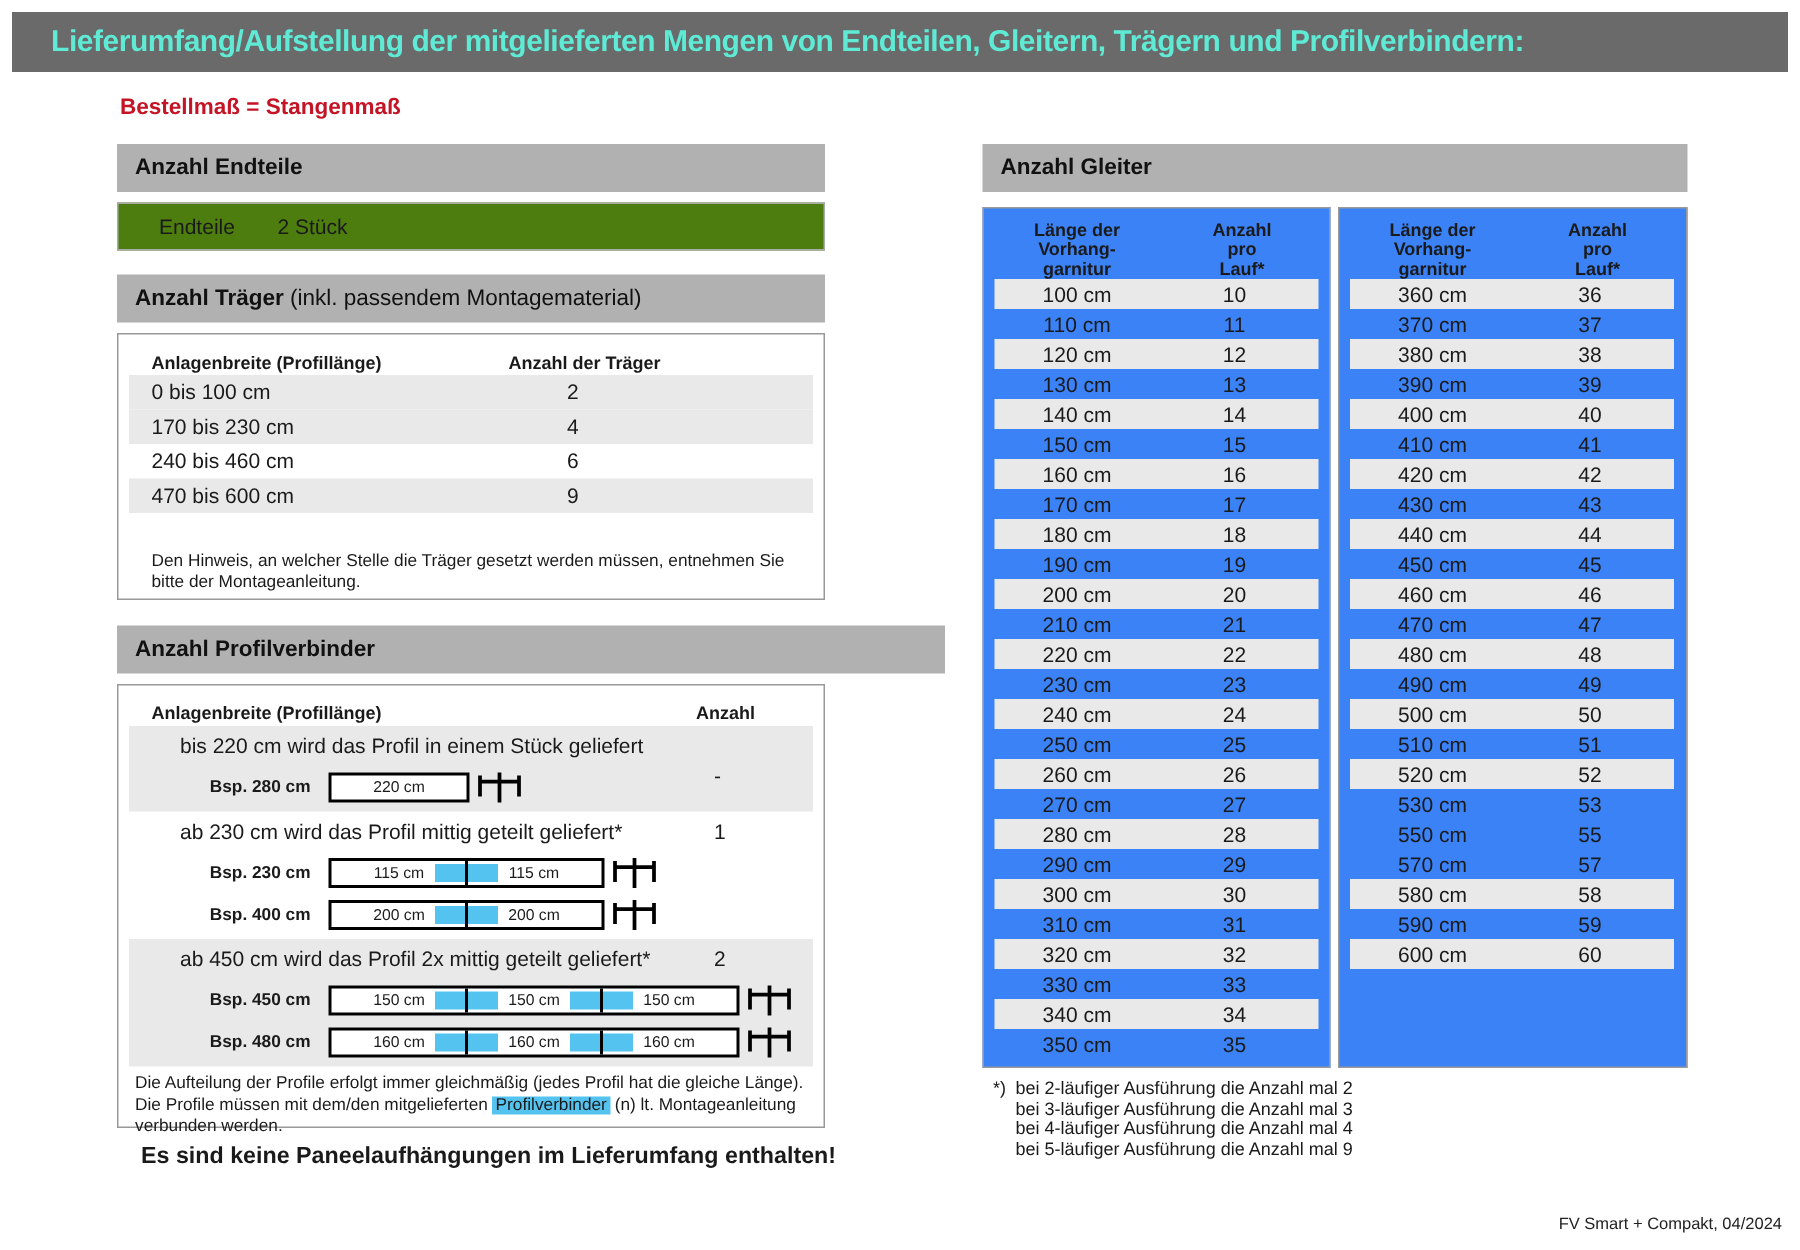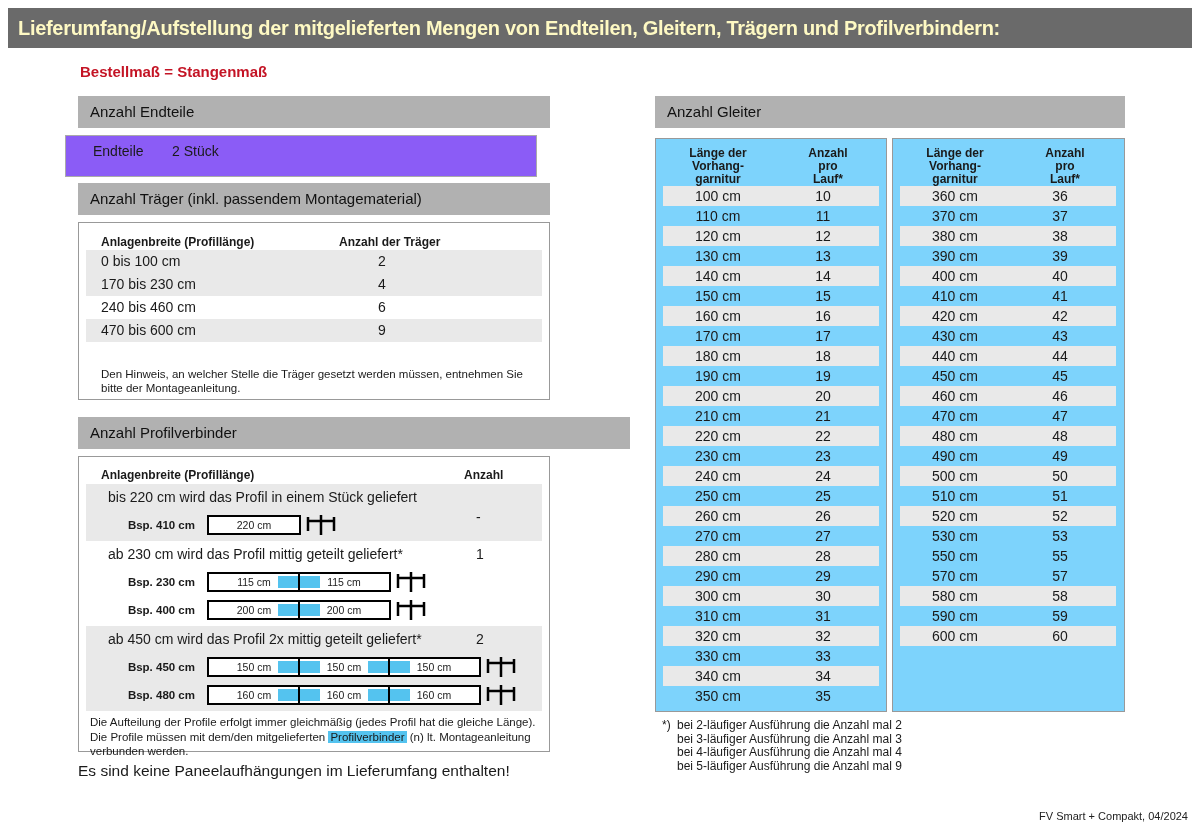--- a/index.html
+++ b/index.html
@@ -1,73 +1,73 @@
 <!DOCTYPE html>
 <html style="--title-bar-bg: #6a6a6a; --section-bar-bg: #b1b1b1; --row-stripe: #e9e9e9; --accent-blue: #54c3ef; --accent-red: #c41425;"><head>
 <meta charset="utf-8">
 <style>
   html,body{margin:0;padding:0;background:#fff;}
   body{width:1200px;height:833px;font-family:"Liberation Sans",sans-serif;color:#1a1a1a;}
   #page{position:relative;width:1200px;height:833px;overflow:hidden;background:#fff;}
 
   .title-bar{position:absolute;left:8px;top:8px;width:1184px;height:40px;
-    background:var(--title-bar-bg,#6a6a6a);color:#fef9c3;font-weight:bold;font-size:20px;
-    line-height:40px;padding-left:10px;box-sizing:border-box;white-space:nowrap;letter-spacing:-0.3px;}
+    background:var(--title-bar-bg,#6a6a6a);color:#5eead4;font-weight:bold;font-size:20px;
+    line-height:40px;padding-left:26px;box-sizing:border-box;white-space:nowrap;letter-spacing:-0.3px;}
   .subtitle{position:absolute;left:80px;top:63px;color:var(--accent-red,#c41425);
     font-weight:bold;font-size:15px;}
 
   .section-bar{position:absolute;height:32px;background:var(--section-bar-bg,#b1b1b1);
     font-size:15px;line-height:32px;padding-left:12px;box-sizing:border-box;color:#111;white-space:nowrap;}
-  .section-bar .b{font-weight:normal;}
+  .section-bar .b{font-weight:bold;}
   #endteile-bar{left:78px;top:96px;width:472px;}
   #traeger-bar{left:78px;top:183px;width:472px;}
   #pv-bar{left:78px;top:417px;width:552px;}
   #gleiter-bar{left:655px;top:96px;width:470px;}
 
-  #endteile-box{position:absolute;left:65px;top:135px;width:472px;height:42px;
-    border:1px solid #aaa;box-sizing:border-box;background:#8b5cf6;font-size:14px;line-height:30px;}
+  #endteile-box{position:absolute;left:78px;top:135px;width:472px;height:32px;
+    border:1px solid #aaa;box-sizing:border-box;background:#4d7c0f;font-size:14px;line-height:30px;}
   .et-label{position:absolute;left:27px;}
   .et-value{position:absolute;left:106px;}
 
   #traeger-box{position:absolute;left:78px;top:222px;width:472px;height:178px;
     border:1px solid #999;box-sizing:border-box;background:#fff;}
   .t-h1{position:absolute;left:22px;top:12px;font-weight:bold;font-size:12px;}
   .t-h2{position:absolute;left:260px;top:12px;font-weight:bold;font-size:12px;}
   #traeger-rows{position:absolute;left:7px;top:27px;width:456px;}
   .t-row{position:relative;height:23px;line-height:23px;font-size:14px;}
   .t-row.shaded{background:var(--row-stripe,#e9e9e9);}
   .t-range{position:absolute;left:15px;}
   .t-count{position:absolute;left:292px;}
   .t-note{position:absolute;left:22px;top:145px;width:430px;font-size:11.5px;line-height:13.5px;}
 
   #pv-box{position:absolute;left:78px;top:456px;width:472px;height:296px;
     border:1px solid #999;box-sizing:border-box;background:#fff;}
   .pv-h1{position:absolute;left:22px;top:11px;font-weight:bold;font-size:12px;}
   .pv-h2{position:absolute;left:385px;top:11px;font-weight:bold;font-size:12px;}
   #pv-sections{position:absolute;left:7px;top:27px;width:456px;}
-  .pv-section{position:relative;padding:4px 0 6px 4px;}
+  .pv-section{position:relative;padding:4px 0 6px 16px;}
   .pv-section.shaded{background:var(--row-stripe,#e9e9e9);}
   .pv-text{margin-left:18px;font-size:14px;height:19px;line-height:19px;}
   .pv-anzahl{position:absolute;left:390px;top:4px;font-size:14px;line-height:19px;}
   .pv-section.shaded:first-child .pv-anzahl{top:24px;}
   .bar-row{height:20px;margin-top:8px;display:flex;align-items:center;position:relative;}
   .bsp-label{width:105px;text-align:right;font-weight:bold;font-size:11.5px;flex:none;}
   .bar{position:relative;height:16px;border:2px solid #000;background:#fff;margin-left:12px;flex:none;}
   .bar-seg{position:absolute;top:0;width:90px;height:16px;line-height:16px;text-align:center;
     font-size:10.5px;z-index:3;}
   .bar-conn{position:absolute;top:2px;width:42px;height:12px;background:var(--accent-blue,#54c3ef);z-index:1;}
   .bar-junction{position:absolute;top:0;bottom:0;width:2px;background:#000;z-index:2;}
   .bar-icon{margin-left:5px;flex:none;height:22px;}
   .pv-note{position:absolute;left:11px;top:258px;width:450px;font-size:11.5px;line-height:14.5px;}
   .hl{background:var(--accent-blue,#54c3ef);padding:0 2px;}
 
-  #no-panel{position:absolute;left:78px;top:762px;font-weight:normal;font-size:15.5px;}
+  #no-panel{position:absolute;left:94px;top:762px;font-weight:bold;font-size:15.5px;}
 
   .g-box{position:absolute;top:138px;height:574px;border:1px solid #999;
-    box-sizing:border-box;background:#7dd3fc;}
+    box-sizing:border-box;background:#3b82f6;}
   #g-left{left:655px;width:232px;}
   #g-right{left:892px;width:233px;}
   .g-h{position:absolute;top:8px;font-weight:bold;font-size:12px;line-height:13px;
     text-align:center;white-space:pre-line;}
   .g-h1{left:0;width:124px;}
   .g-h2{left:120px;width:104px;}
   .g-rows{position:absolute;top:47px;left:7px;width:216px;}
   .g-row{height:20px;line-height:20px;display:flex;font-size:14px;}
   .g-row.shaded{background:var(--row-stripe,#e9e9e9);}
   .g-len{width:110px;text-align:center;}
@@ -129,21 +129,21 @@
     <span class="b">Anzahl Profilverbinder</span>
   </div>
   <div id="pv-box">
     <div class="pv-h1">Anlagenbreite (Profillänge)</div>
     <div class="pv-h2">Anzahl</div>
     <div id="pv-sections">
         <div class="pv-section shaded">
           <div class="pv-text">bis 220 cm wird das Profil in einem Stück geliefert</div>
           <div class="pv-anzahl">-</div>
           <div class="bar-row">
-            <div class="bsp-label">Bsp. 410 cm</div>
+            <div class="bsp-label">Bsp. 280 cm</div>
             <div class="bar" style="width: 90px;">
               <div class="bar-seg" style="left: 0px;">220 cm</div>
             </div>
             <span class="bar-icon"><svg width="30" height="22" viewBox="0 0 30 22">
     <path d="M2 3 V17 M1 7 H29 M15 1 V21 M28 3 V17" stroke="#000" stroke-width="2.5" fill="none"></path>
   </svg></span>
           </div>
         </div>
         <div class="pv-section">
           <div class="pv-text">ab 230 cm wird das Profil mittig geteilt geliefert*</div>

